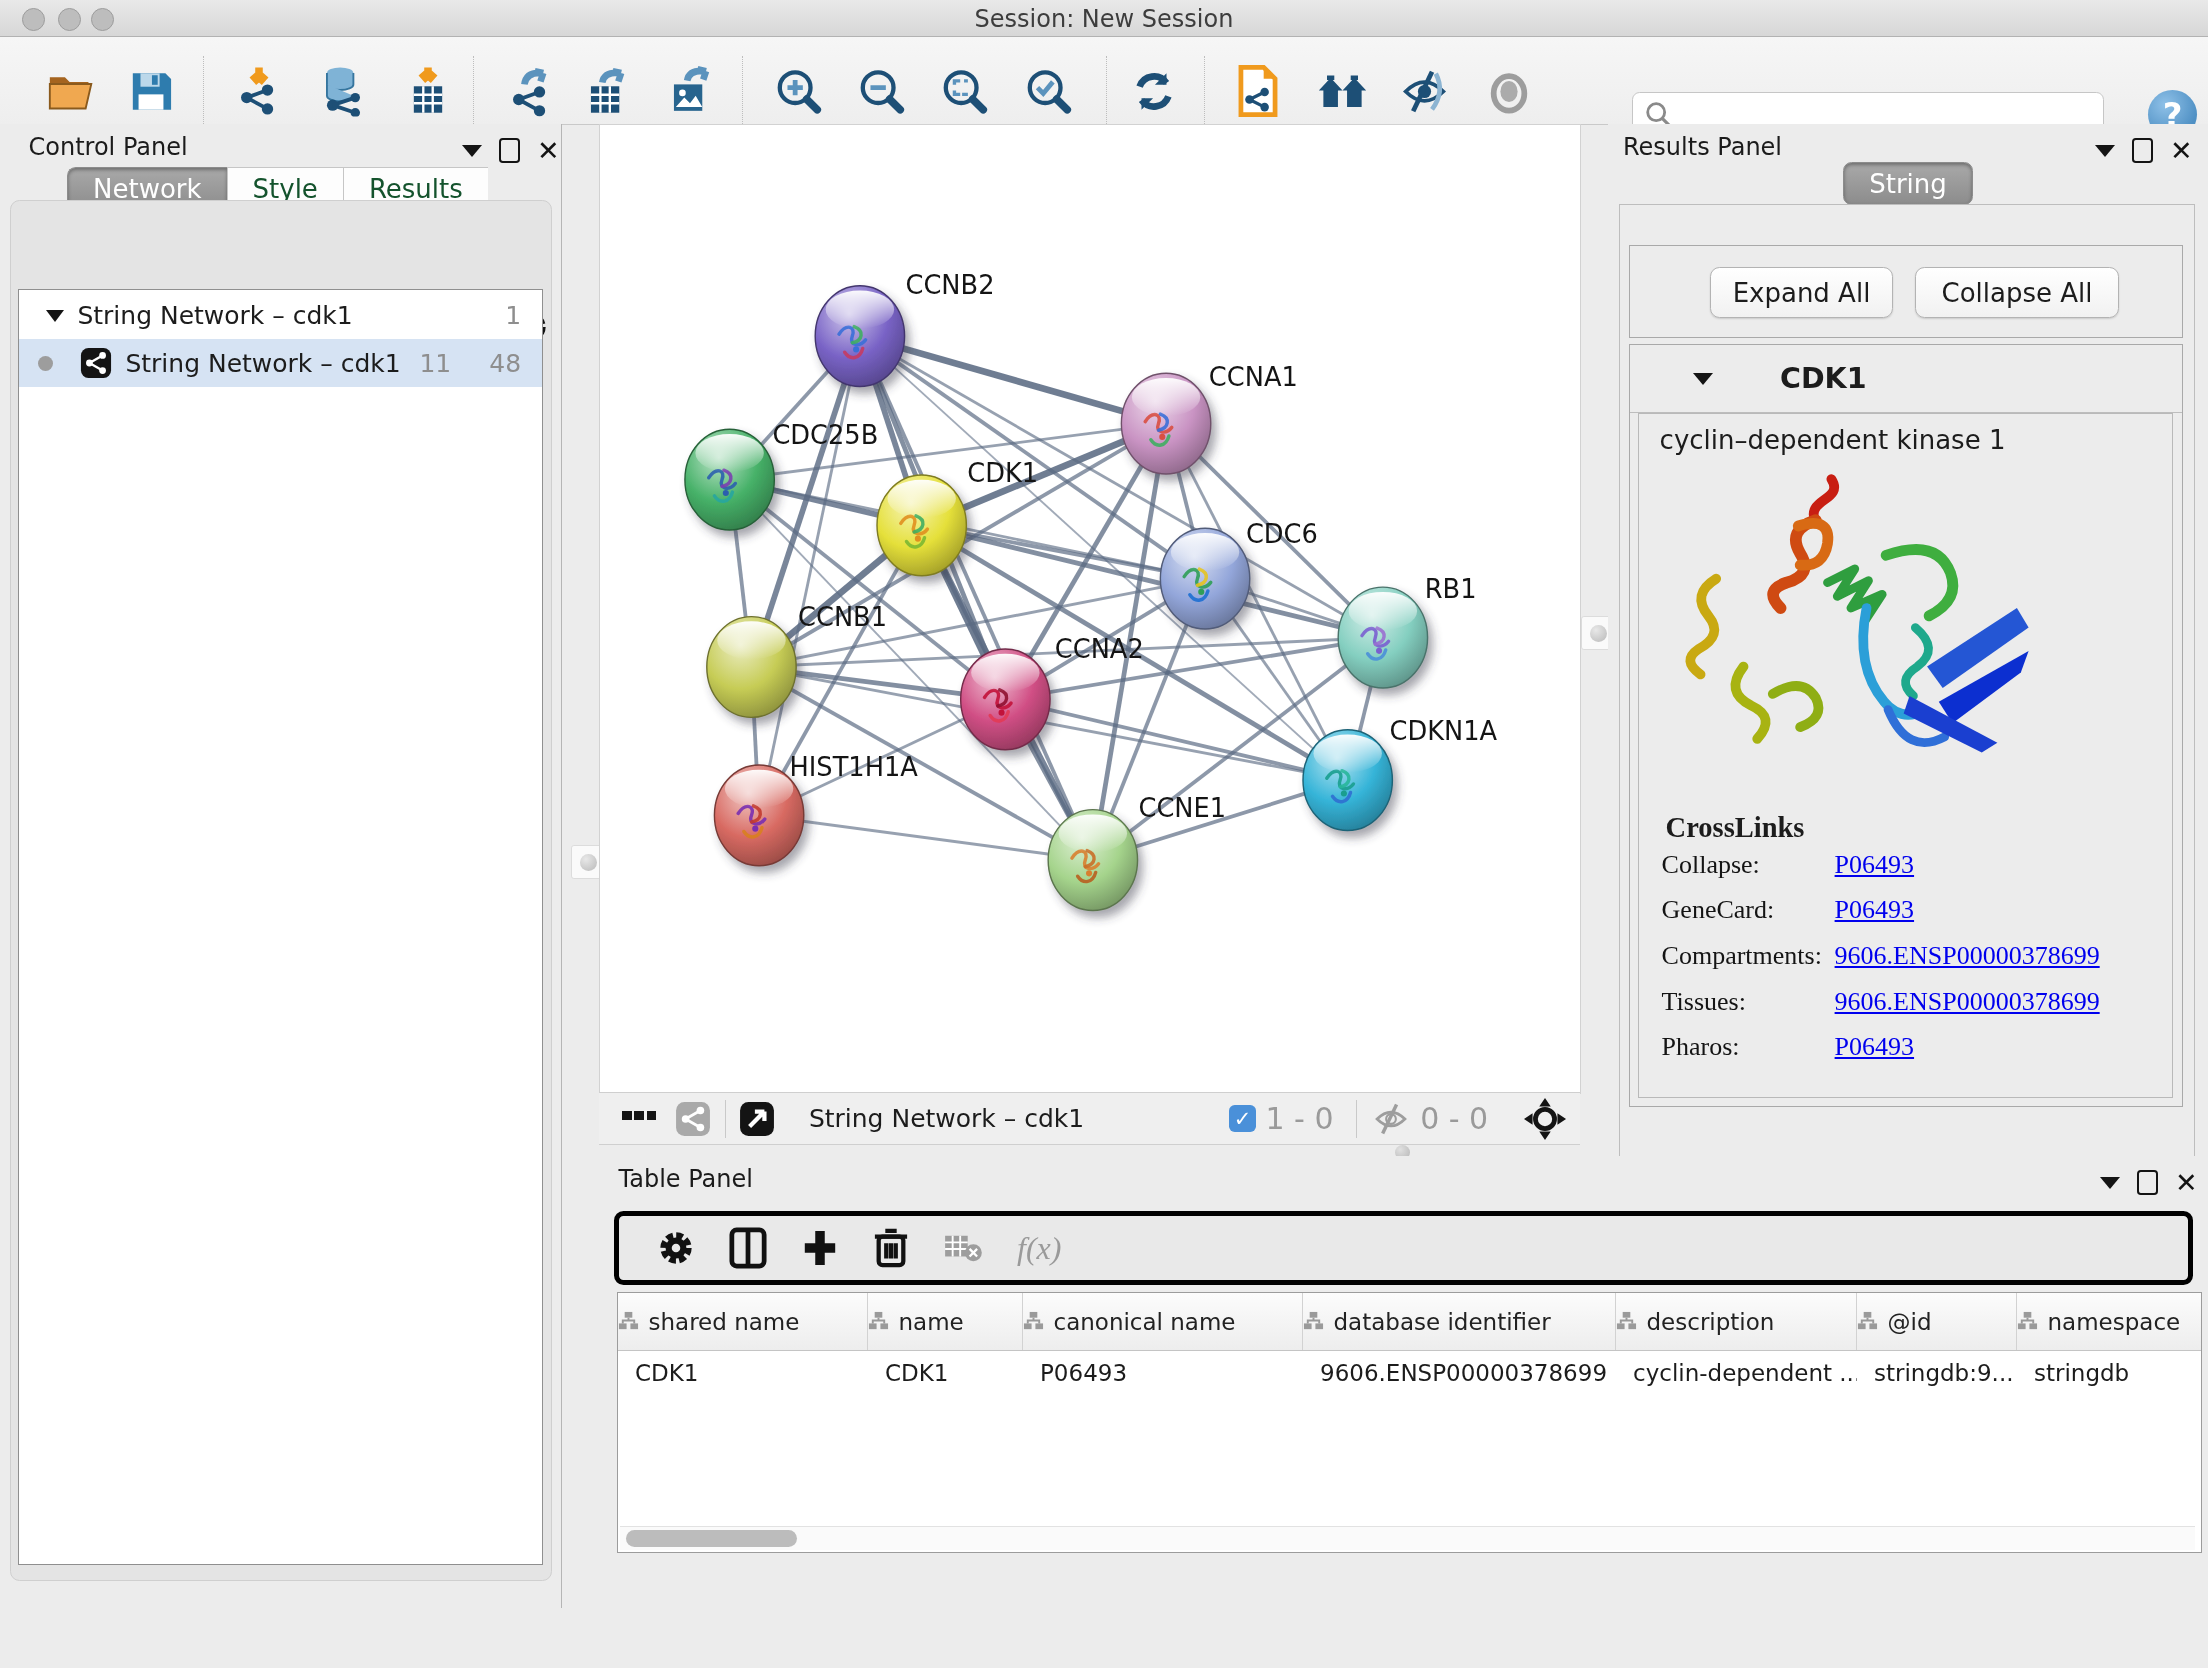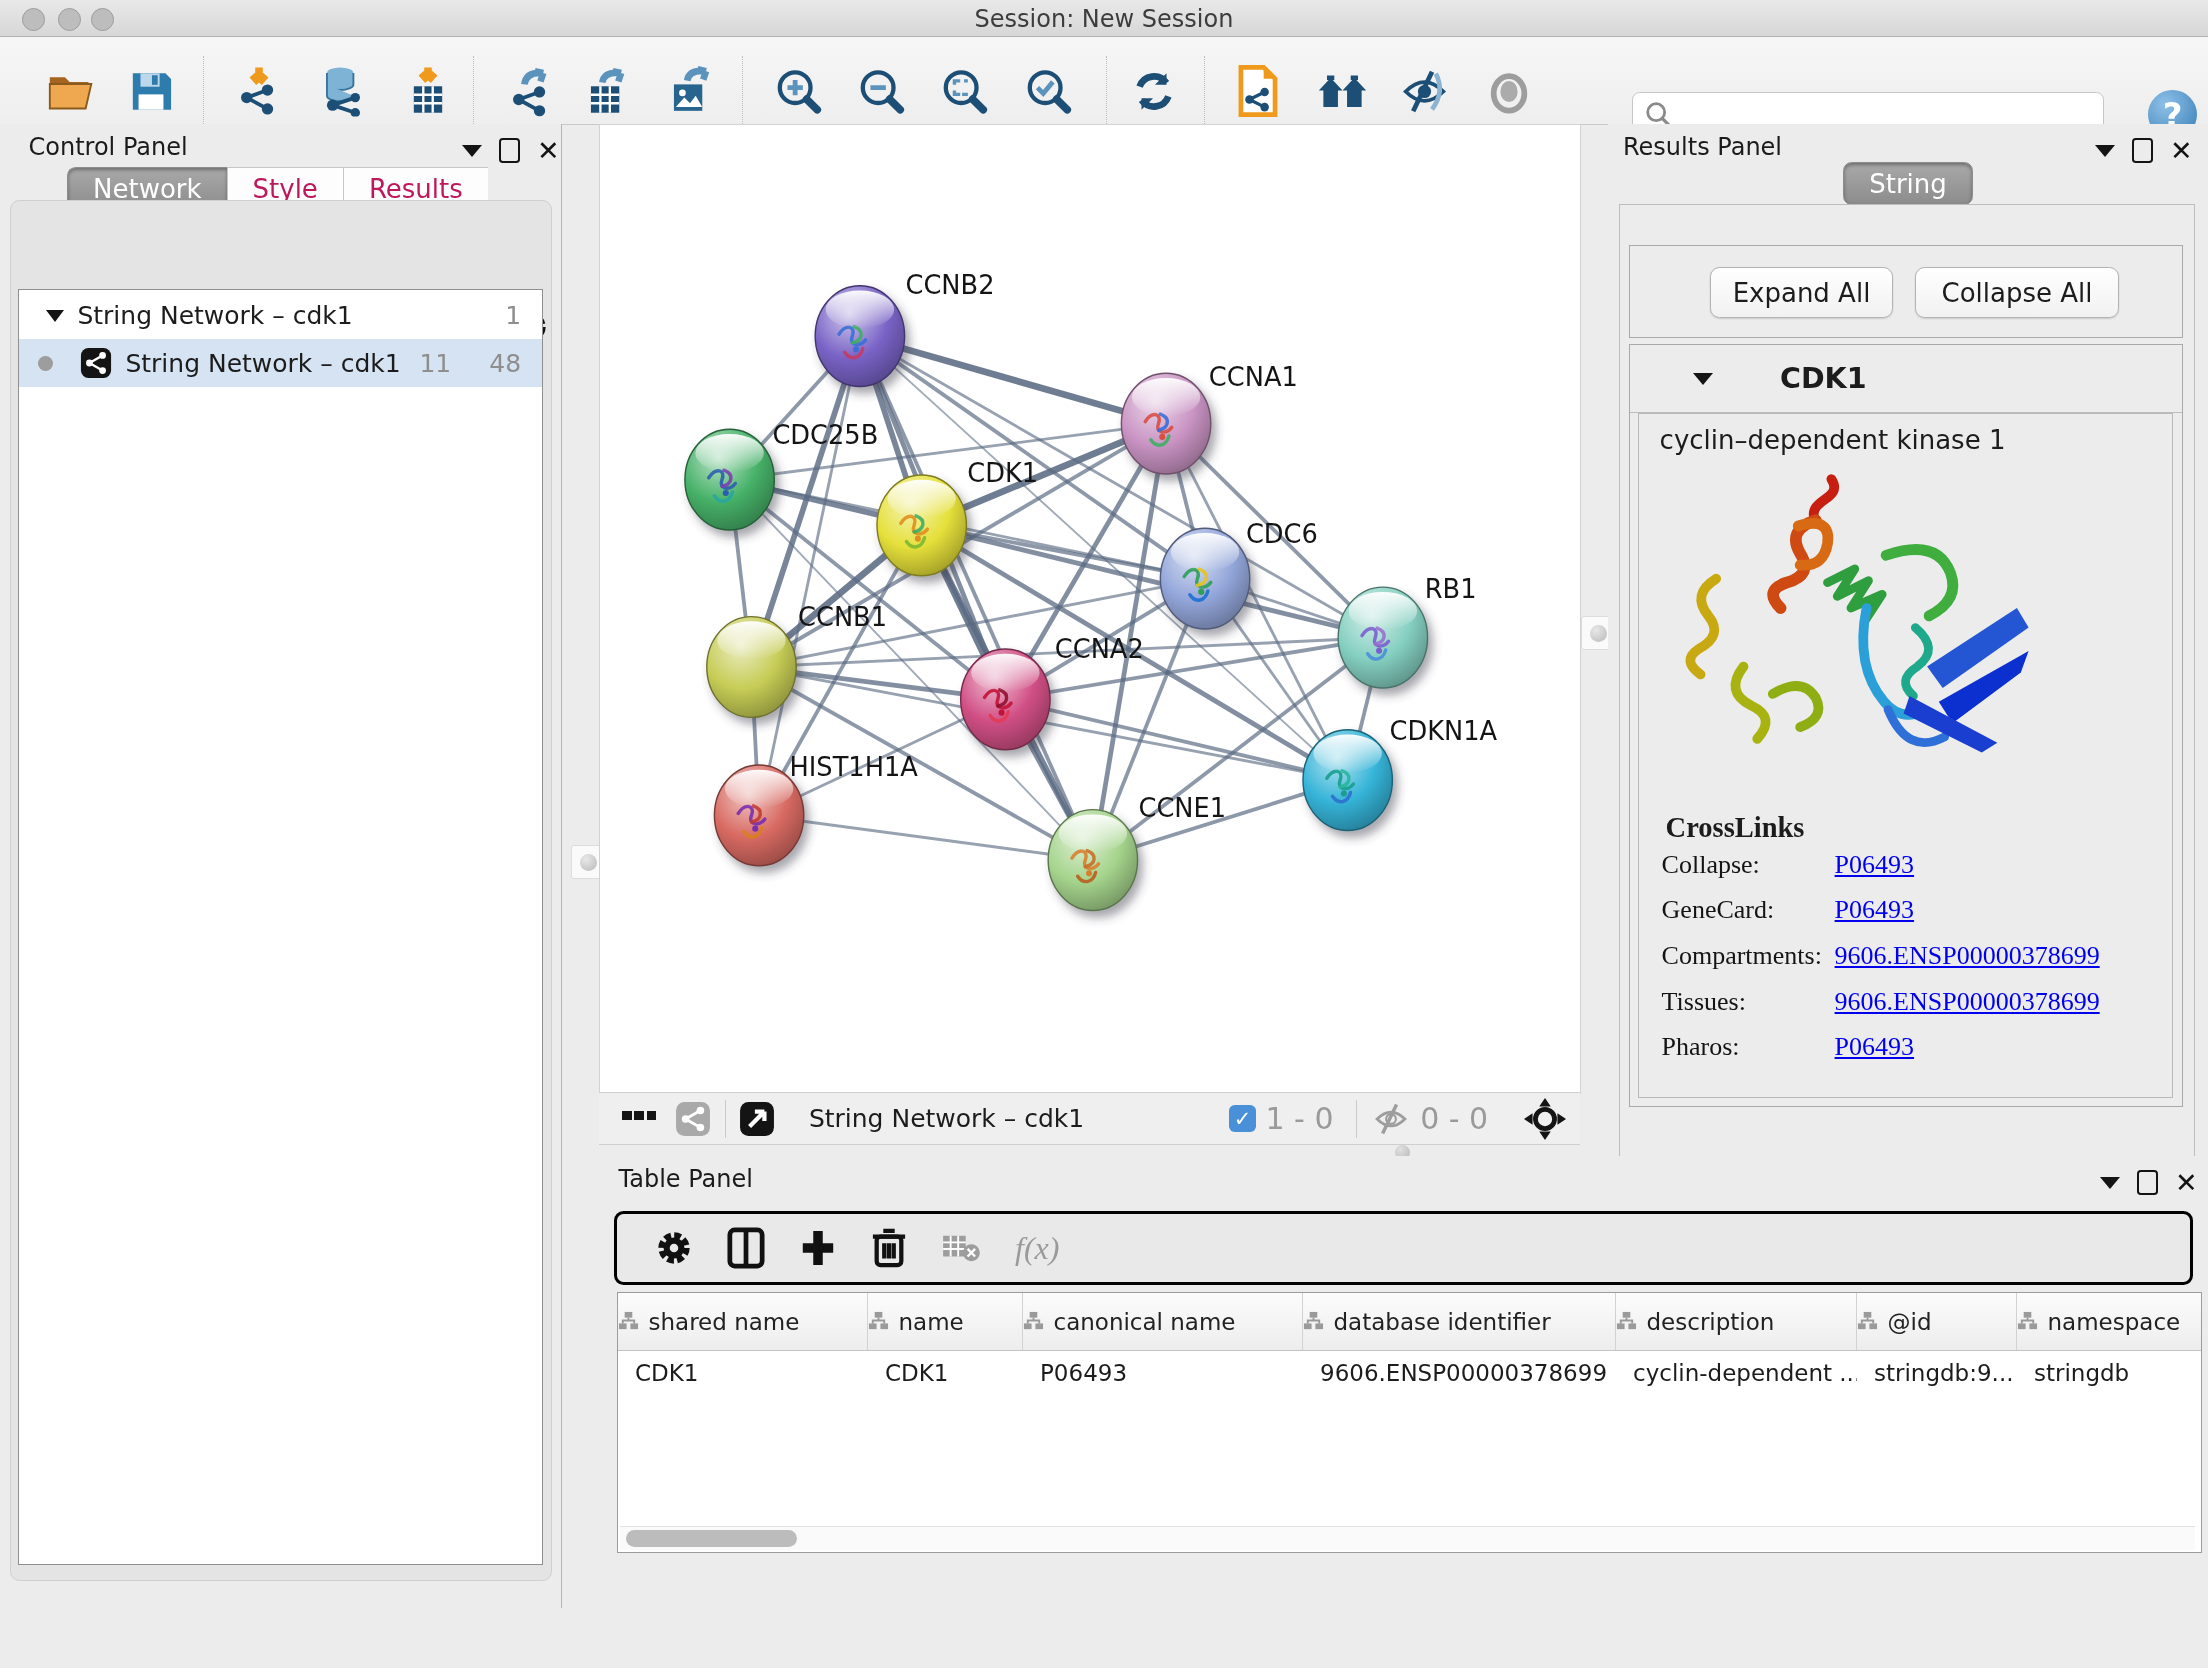--- a/index.html
+++ b/index.html
@@ -31,21 +31,21 @@
 
   
   .panel-title{font-size:24px;color:#1b1b1b;}
   .win-ctl{display:flex;align-items:center;gap:17px;}
   .tri-down{width:0;height:0;border-left:10.5px solid transparent;border-right:10.5px solid transparent;
             border-top:12.4px solid #141414;}
   .float-box{width:17px;height:21px;border:2.9px solid #141414;border-radius:3.8px;}
   .x-close{font-size:27px;font-weight:900;color:#141414;line-height:1;}
 
   
-  .tab{display:inline-block;padding:5.7px 25px;font-size:26px;background:#fdfdfd;color:#be185d;
+  .tab{display:inline-block;padding:5.7px 25px;font-size:26px;background:#fdfdfd;color:#14532d;
        border:1px solid #c6c6c6;border-right:none;}
   .tab:first-child{border-radius:8.6px 0 0 8.6px;}
   .tab:last-child{border-radius:0 8.6px 8.6px 0;border-right:1px solid #c6c6c6;}
   .tab.single{border-radius:8.6px;border-right:1px solid #c6c6c6;}
   .tab.active{background:linear-gradient(#a9a9a9,#8c8c8c);color:#fff;border-color:#8c8c8c;
               box-shadow:inset 0 1.9px 3.8px rgba(0,0,0,.35);}
 
   
   #control-panel{left:0;top:124px;width:561px;height:1484px;background:#ececec;
                  border-right:1px solid #b5b5b5;}
@@ -87,21 +87,21 @@
   #rp-content{position:absolute;left:7.6px;top:68px;width:533px;height:683px;border:1px solid #b9b9b9;
               background:#ececec;overflow:hidden;}
   .serif{font-family:"Liberation Serif","DejaVu Serif",serif;}
   .xl-row{position:absolute;left:23px;font-size:26px;}
   .xl-label{display:inline-block;width:173px;color:#141414;}
   .xl-link{color:#0000ee;text-decoration:underline;}
 
   
   #table-panel{left:590px;top:1156px;width:1619px;height:452px;background:#ececec;}
   #tp-toolbar{position:absolute;left:24px;top:55px;width:1579px;height:74px;background:#e9e9e9;
-              border:3px solid #000000;border-radius:9.5px;display:flex;align-items:center;gap:34px;
+              border:5px solid #000000;border-radius:9.5px;display:flex;align-items:center;gap:34px;
               padding-left:38px;box-sizing:border-box;}
   #tp-table{position:absolute;left:27px;top:136px;width:1583px;height:259px;background:#fff;
             border:1.9px solid #9c9c9c;overflow:hidden;}
   #tp-header{position:absolute;left:0;top:0;height:57px;display:flex;
              background:linear-gradient(#fcfcfc,#ededed);border-bottom:1px solid #c4c4c4;}
   .th{display:flex;align-items:center;gap:9.5px;justify-content:flex-start;font-size:23px;color:#222;
       border-right:1px solid #d2d2d2;box-sizing:border-box;overflow:hidden;white-space:nowrap;}
   #tp-row{position:absolute;left:0;top:57px;height:46px;display:flex;}
   .td{font-size:23px;display:flex;align-items:center;padding-left:17px;box-sizing:border-box;
       overflow:hidden;white-space:nowrap;}

